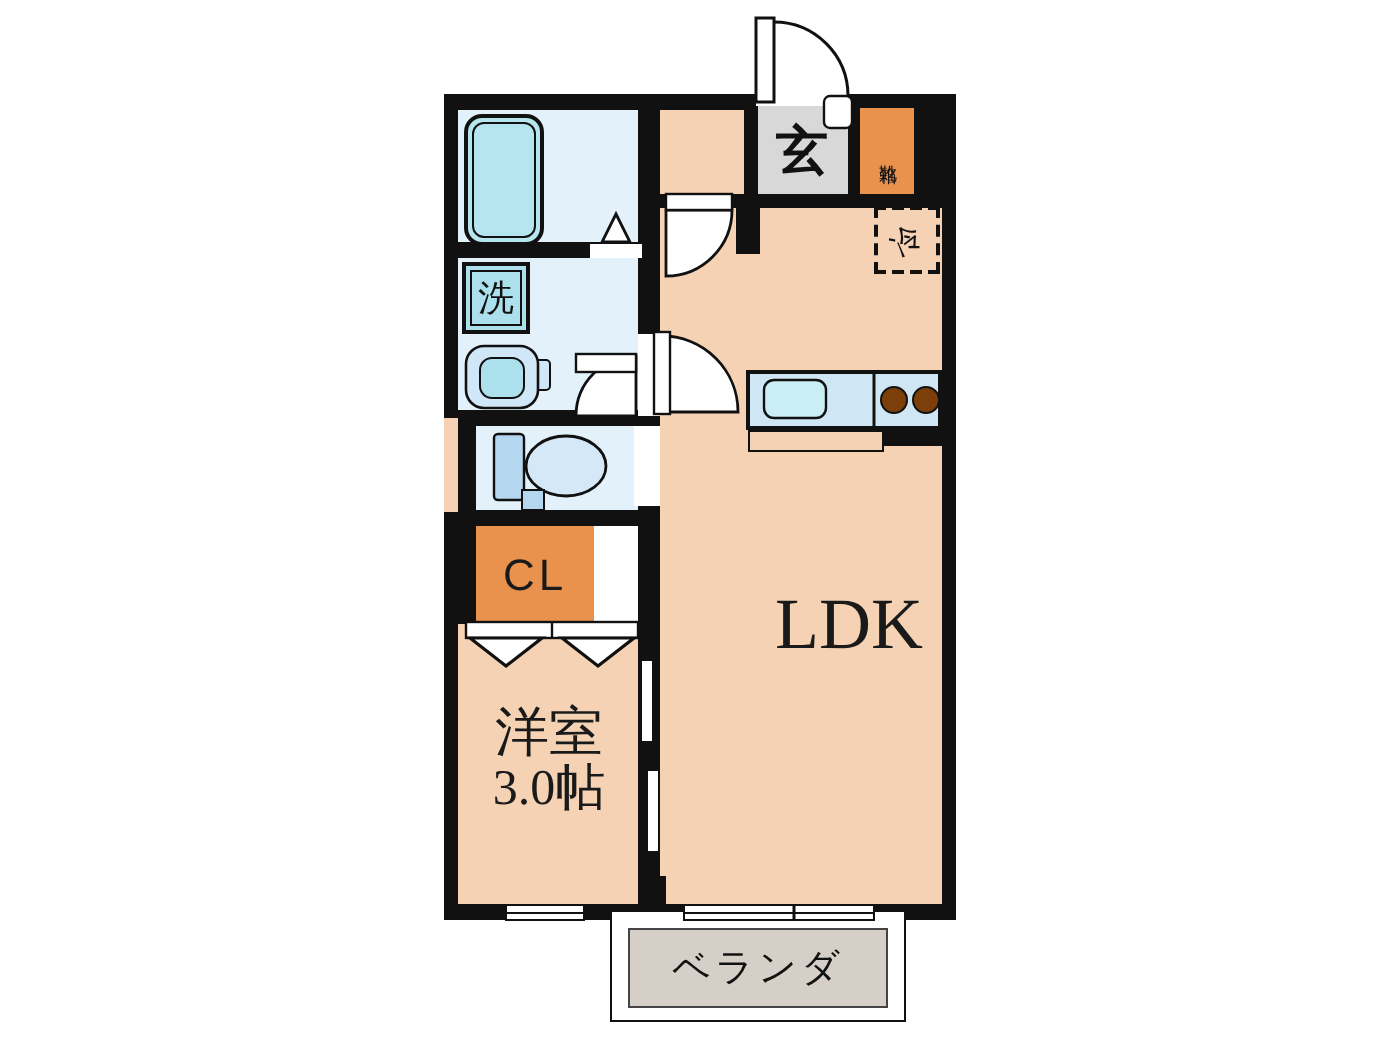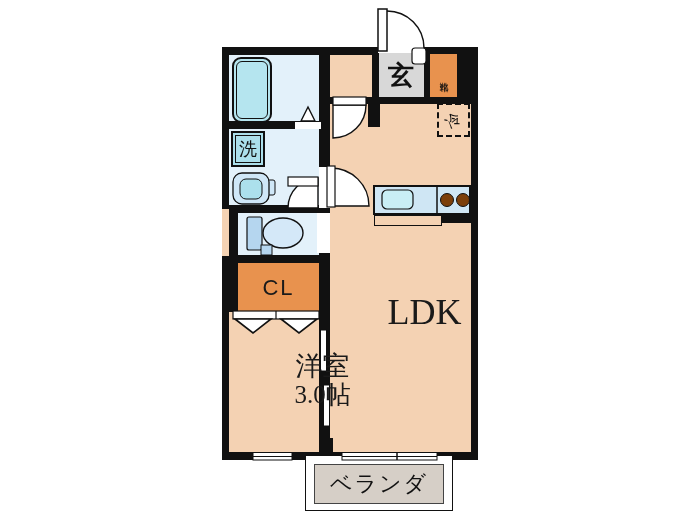--- a/index.html
+++ b/index.html
@@ -13,43 +13,43 @@
   .white{background:#ffffff;}
   .serif{font-family:"Liberation Serif","DejaVu Serif",serif;}
   .center{display:flex;align-items:center;justify-content:center;}
   #svg-overlay{position:absolute;left:0;top:0;pointer-events:none;}
   .tub{position:absolute;left:232px;top:57px;width:36px;height:62px;background:#b5e5ef;
        border:2px solid #111;border-radius:9px;}
   .tub-inner{position:absolute;left:2px;top:2px;right:2px;bottom:2px;border:1px solid #111;border-radius:6px;}
   .laundry-box{position:absolute;left:231px;top:131px;width:30px;height:32px;background:#ace0ec;
        border:2px solid #111;box-shadow:inset 0 0 0 2px #ace0ec, inset 0 0 0 3px #111;
        font-size:18px;color:#111;}
-  .cl-box{position:absolute;left:238px;top:263px;width:81px;height:49px;background:#e8924e;
+  .cl-box{position:absolute;left:238px;top:263px;width:59px;height:49px;background:#e8924e;
        font-size:22px;letter-spacing:2px;color:#1a1a1a;}
   .shoebox{position:absolute;left:430px;top:54px;width:27px;height:43px;background:#e8924e;
        font-size:9px;color:#111;writing-mode:vertical-rl;letter-spacing:1px;}
   .fridge{position:absolute;left:437px;top:103px;width:33px;height:34px;border:2px dashed #111;
        box-sizing:border-box;font-size:15px;color:#111;}
   .fridge span{transform:rotate(-38deg);display:block;}
   .genkan-label{position:absolute;left:378px;top:53px;width:46px;height:44px;
        font-size:26px;font-weight:600;color:#111;}
   .counter{position:absolute;left:373px;top:185px;width:98px;height:30px;background:#cfe6f4;
        border:2px solid #111;box-sizing:border-box;}
   .counter-lip{position:absolute;left:374px;top:215px;width:68px;height:11px;background:#f4d2b3;
        border:1px solid #111;box-sizing:border-box;}
   .ldk-label{position:absolute;left:330px;top:292px;width:141px;text-align:center;color:#1a1a1a;line-height:1.14;}
   .ldk-label .l1{font-size:36px;display:block;padding-left:48px;}
   .ldk-label .l2{font-size:33px;display:block;}
-  .west-label{position:absolute;left:229px;top:351px;width:91px;text-align:center;color:#1a1a1a;line-height:1.12;padding-left:48px;}
+  .west-label{position:absolute;left:229px;top:351px;width:91px;text-align:center;color:#1a1a1a;line-height:1.12;}
   .west-label .l1{font-size:27px;display:block;}
   .west-label .l2{font-size:25px;display:block;}
   .balcony-outer{position:absolute;left:305px;top:455px;width:148px;height:56px;background:#ffffff;
        border:1.5px solid #111;box-sizing:border-box;}
   .balcony-inner{position:absolute;left:314px;top:464px;width:130px;height:40px;background:#d6cfc7;
-       border:1px solid #444;box-sizing:border-box;font-size:22px;letter-spacing:2px;color:#111;}
+       border:1px solid #444;box-sizing:border-box;font-size:19px;letter-spacing:2px;color:#111;}
   .ps-shaft{position:absolute;left:222px;top:209px;width:7px;height:47px;background:#f4d2b3;}
 </style>
 </head>
 <body>
 
 <div id="stage">
 
   <div class="abs floor-blue" style="left:229px;top:55px;width:92px;height:67px;"></div>
   <div class="abs floor-blue" style="left:229px;top:128px;width:90px;height:78px;"></div>
   <div class="abs floor-blue" style="left:238px;top:213px;width:81px;height:43px;"></div>

